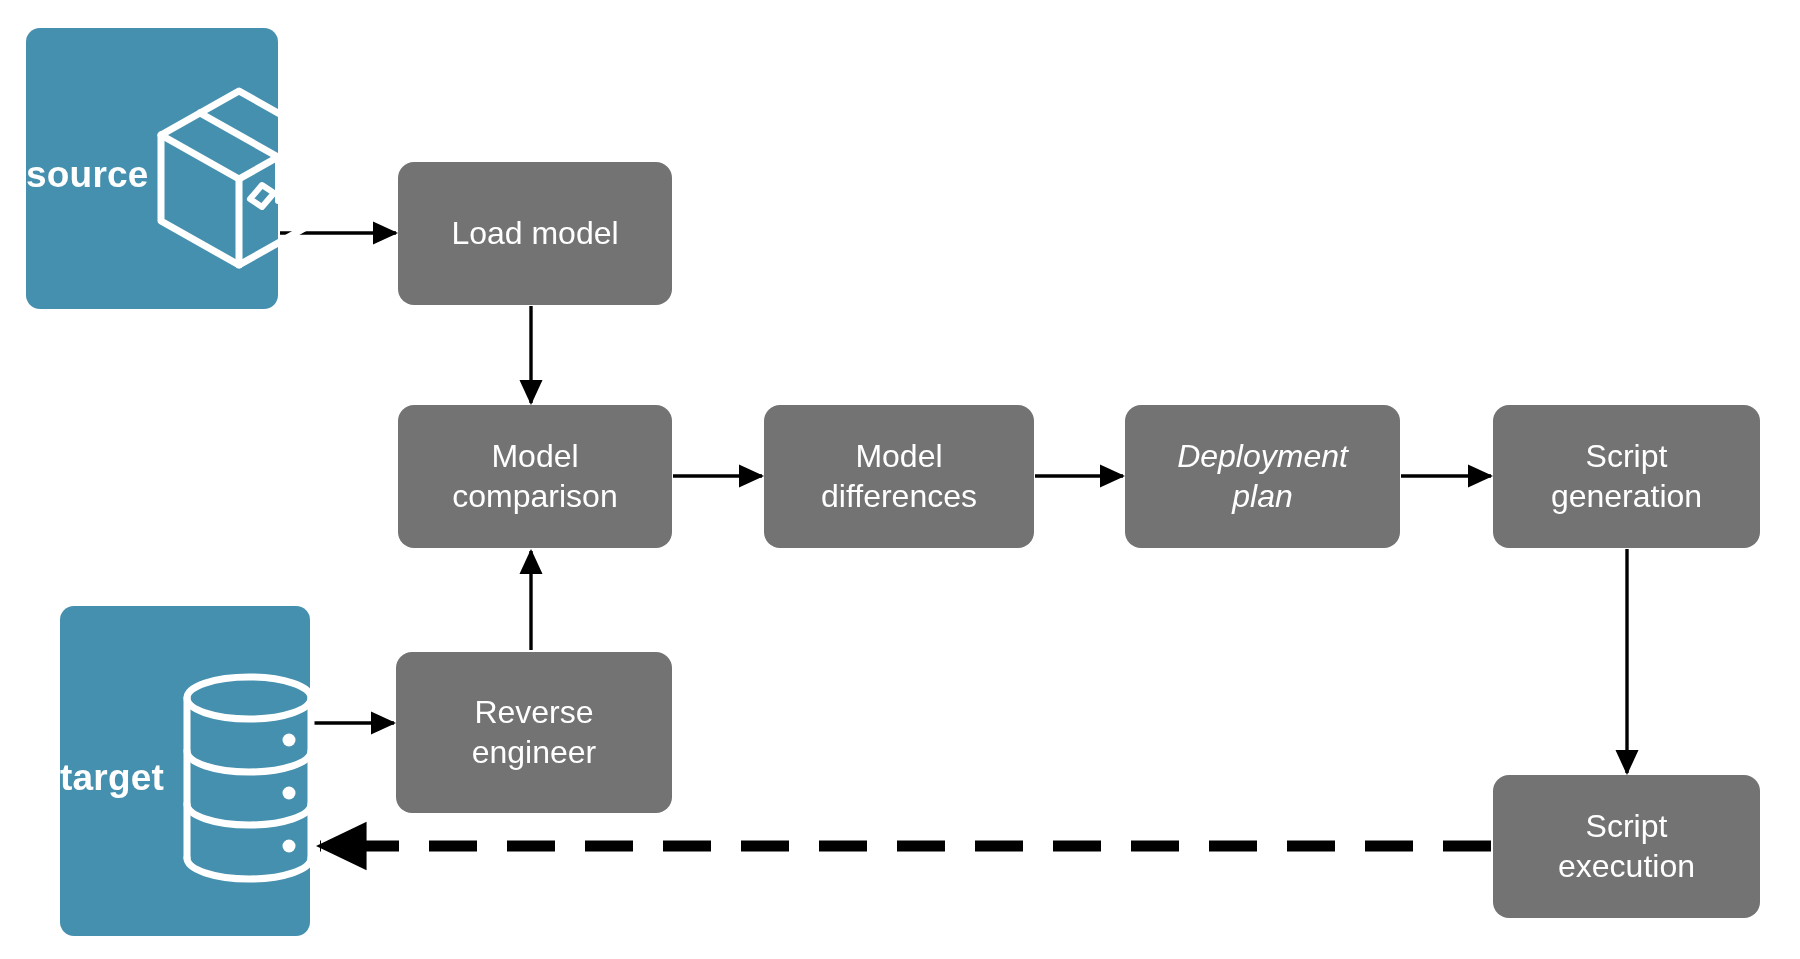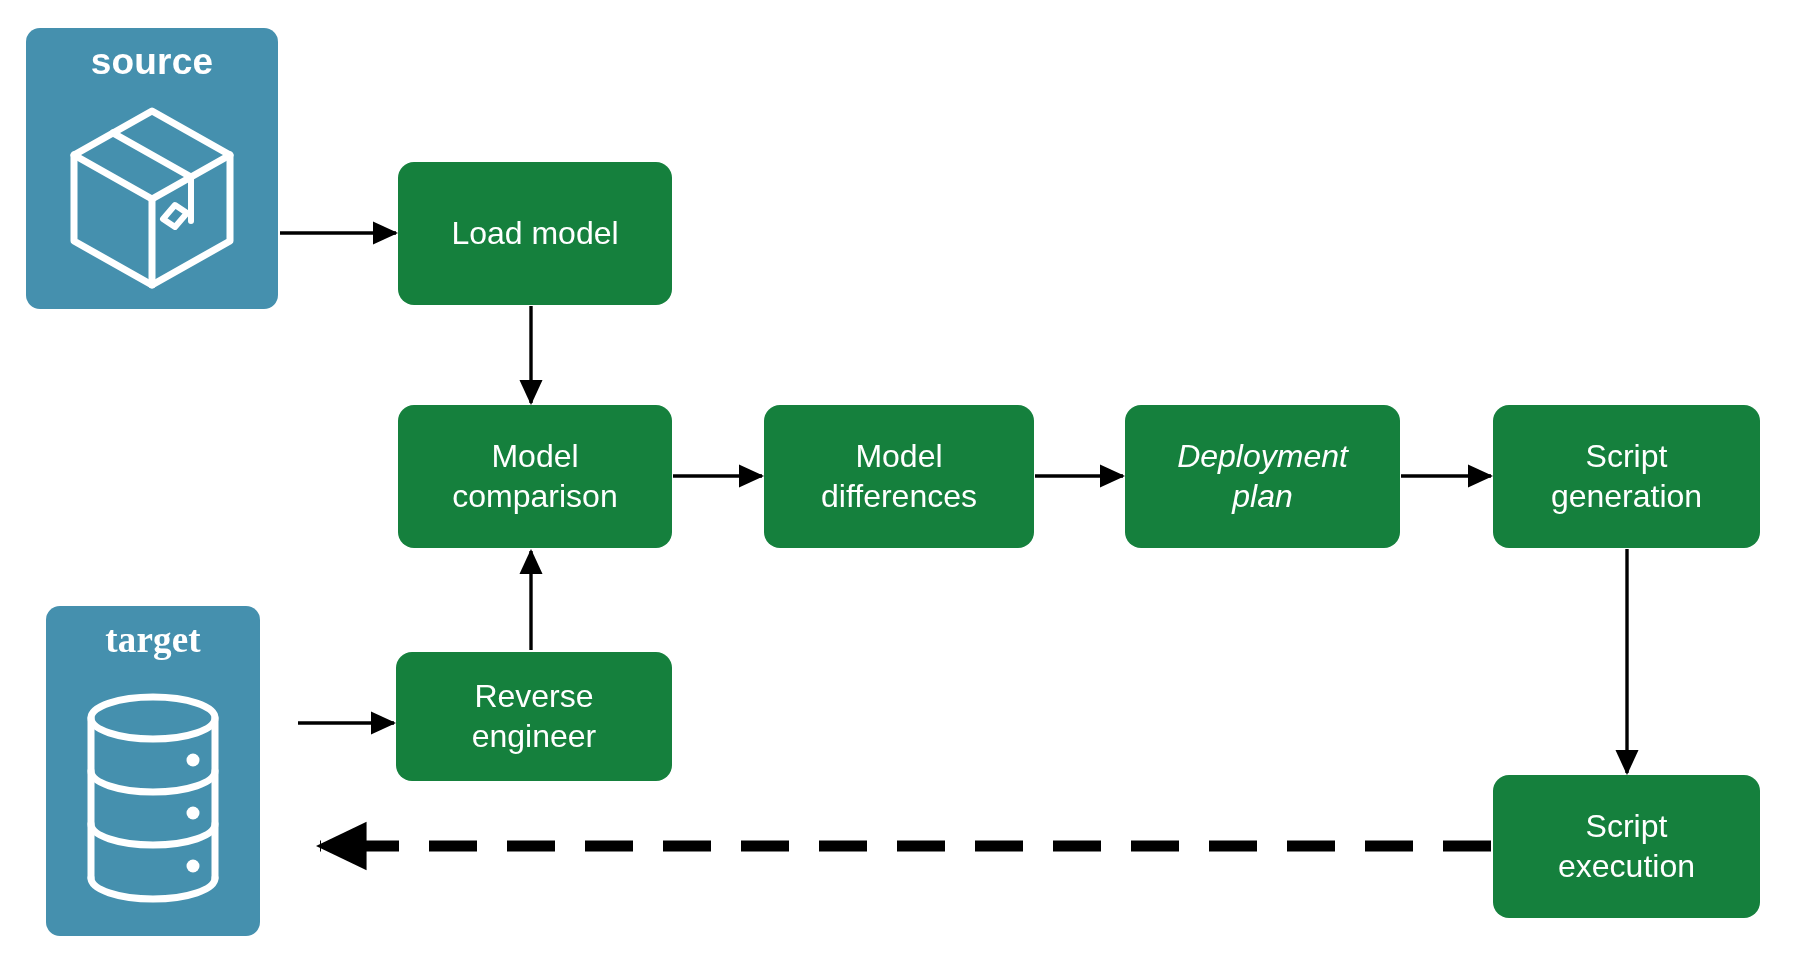--- a/index.html
+++ b/index.html
@@ -31,39 +31,39 @@
     box-sizing: border-box;
     display: flex;
     align-items: center;
     justify-content: center;
     text-align: center;
     color: #ffffff;
   }
   .endpoint {
     background: #4590AE;
     border-radius: 14px;
-    flex-direction: column;
+    flex-direction: row;
     justify-content: flex-start;
     padding-top: 14px;
   }
   .endpoint .endpoint-label {
     font-size: 37px;
     font-weight: bold;
     letter-spacing: 0.2px;
     line-height: 1.1;
   }
   .endpoint .endpoint-icon {
     flex: 1 1 auto;
     display: flex;
     align-items: center;
     justify-content: center;
     width: 100%;
   }
   .process {
-    background: #15803d;
+    background: #737373;
     border-radius: 16px;
     font-size: 32px;
     line-height: 1.22;
     padding: 4px 10px;
   }
   .process .process-label {
     white-space: pre-line;
   }
 </style>
 </head>
@@ -109,21 +109,21 @@
           <path d="M12 54 L90 98 L168 54"></path>
           <path d="M90 98 L90 184"></path>
           <path d="M51 32 L129 76"></path>
           <path d="M129 76 L129 120" stroke-width="6"></path>
           <path d="M113 104 L125 112 L113 126 L101 118 Z" stroke-width="6"></path>
         </g>
       </svg>
     </div>
   </div>
 
-  <div class="node endpoint" style="left:46px; top:606px; width:214px; height:330px;font-family:Liberation Serif, serif;">
+  <div class="node endpoint" style="left:60px; top:606px; width:250px; height:330px;">
     <div class="endpoint-label">target</div>
     <div class="endpoint-icon">
       <svg width="170" height="220" viewBox="0 0 170 220" xmlns="http://www.w3.org/2000/svg">
         <g fill="none" stroke="#ffffff" stroke-width="7" stroke-linejoin="round" stroke-linecap="round">
           <ellipse cx="85" cy="30" rx="62" ry="21"></ellipse>
           <path d="M23 30 L23 190"></path>
           <path d="M147 30 L147 190"></path>
           <path d="M23 190 A62 21 0 0 0 147 190"></path>
           <path d="M23 83 A62 21 0 0 0 147 83"></path>
           <path d="M23 136 A62 21 0 0 0 147 136"></path>
@@ -152,21 +152,21 @@
   <div class="node process" style="left:1125px; top:405px; width:275px; height:143px;font-style:italic;">
     <span class="process-label">Deployment
 plan</span>
   </div>
 
   <div class="node process" style="left:1493px; top:405px; width:267px; height:143px;">
     <span class="process-label">Script
 generation</span>
   </div>
 
-  <div class="node process" style="left:396px; top:652px; width:276px; height:129px;">
+  <div class="node process" style="left:396px; top:652px; width:276px; height:161px;">
     <span class="process-label">Reverse
 engineer</span>
   </div>
 
   <div class="node process" style="left:1493px; top:775px; width:267px; height:143px;">
     <span class="process-label">Script
 execution</span>
   </div>
 
 </div>

